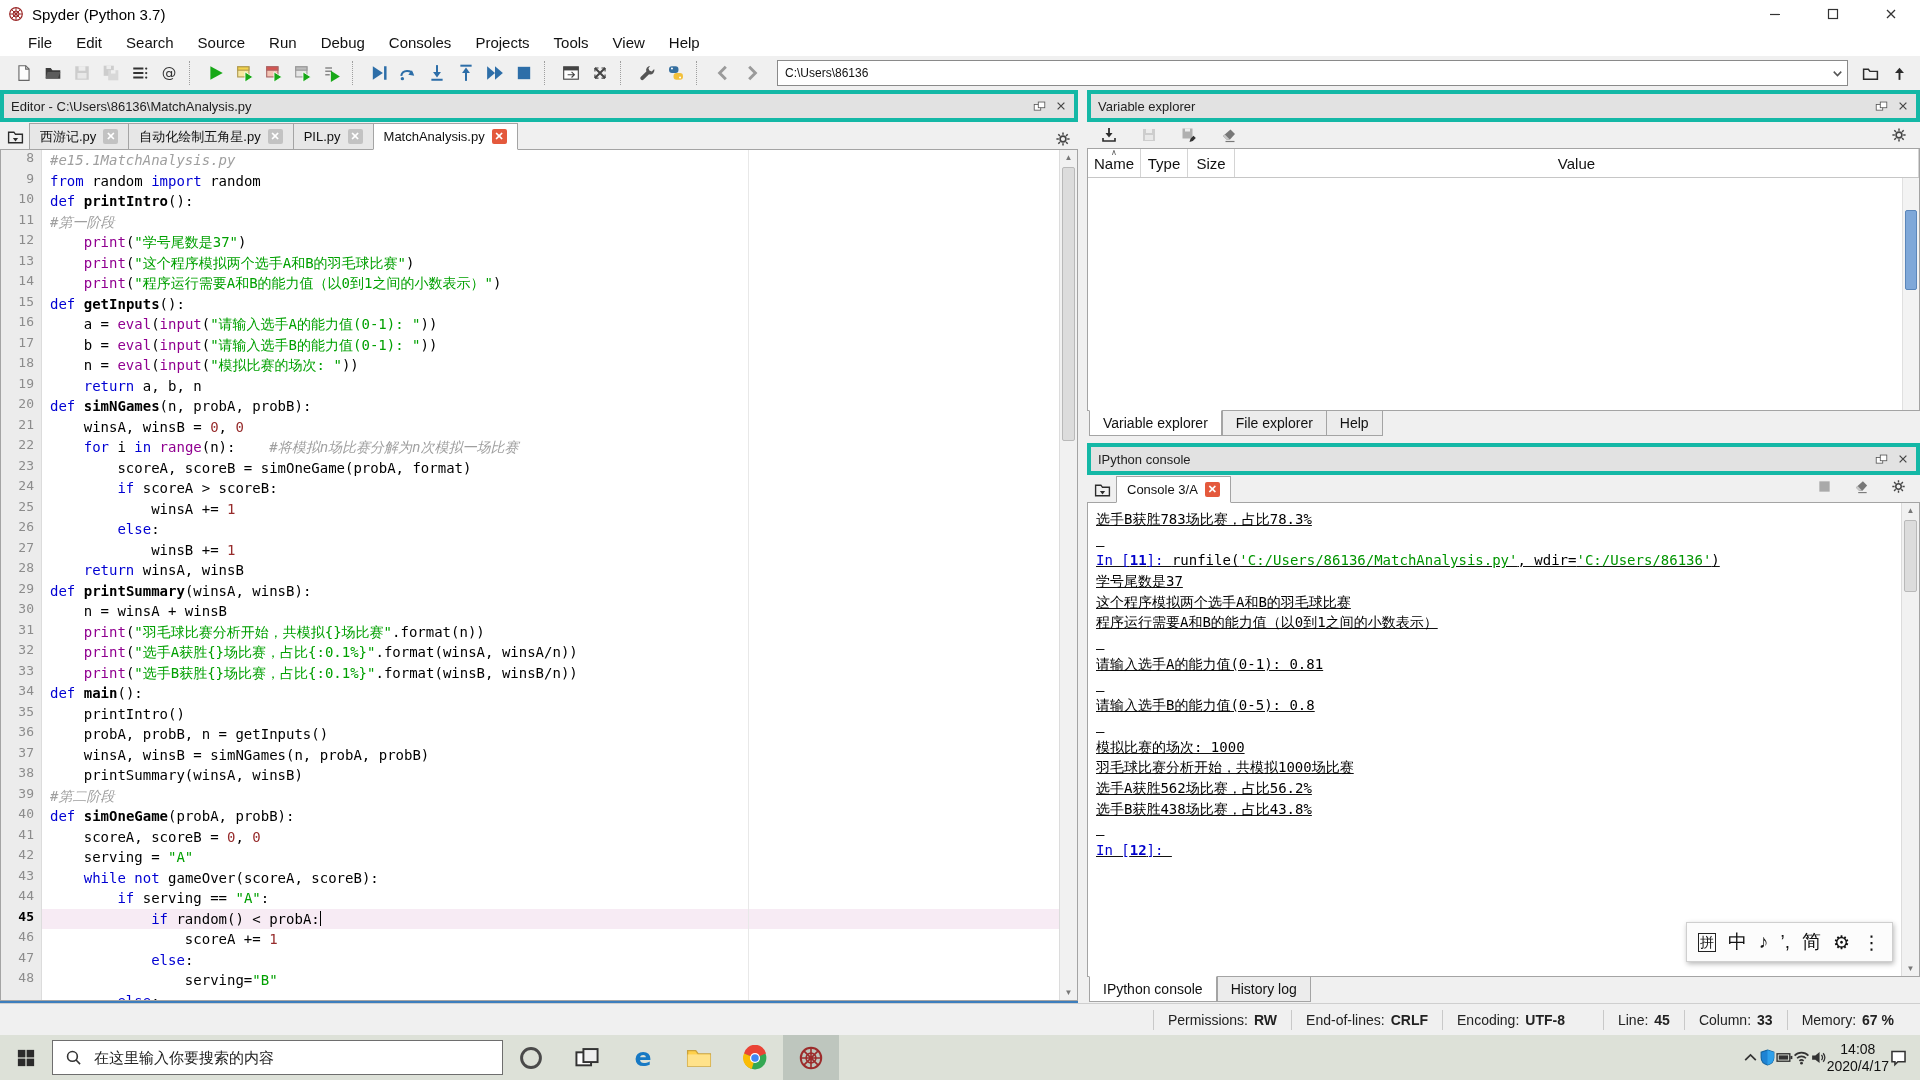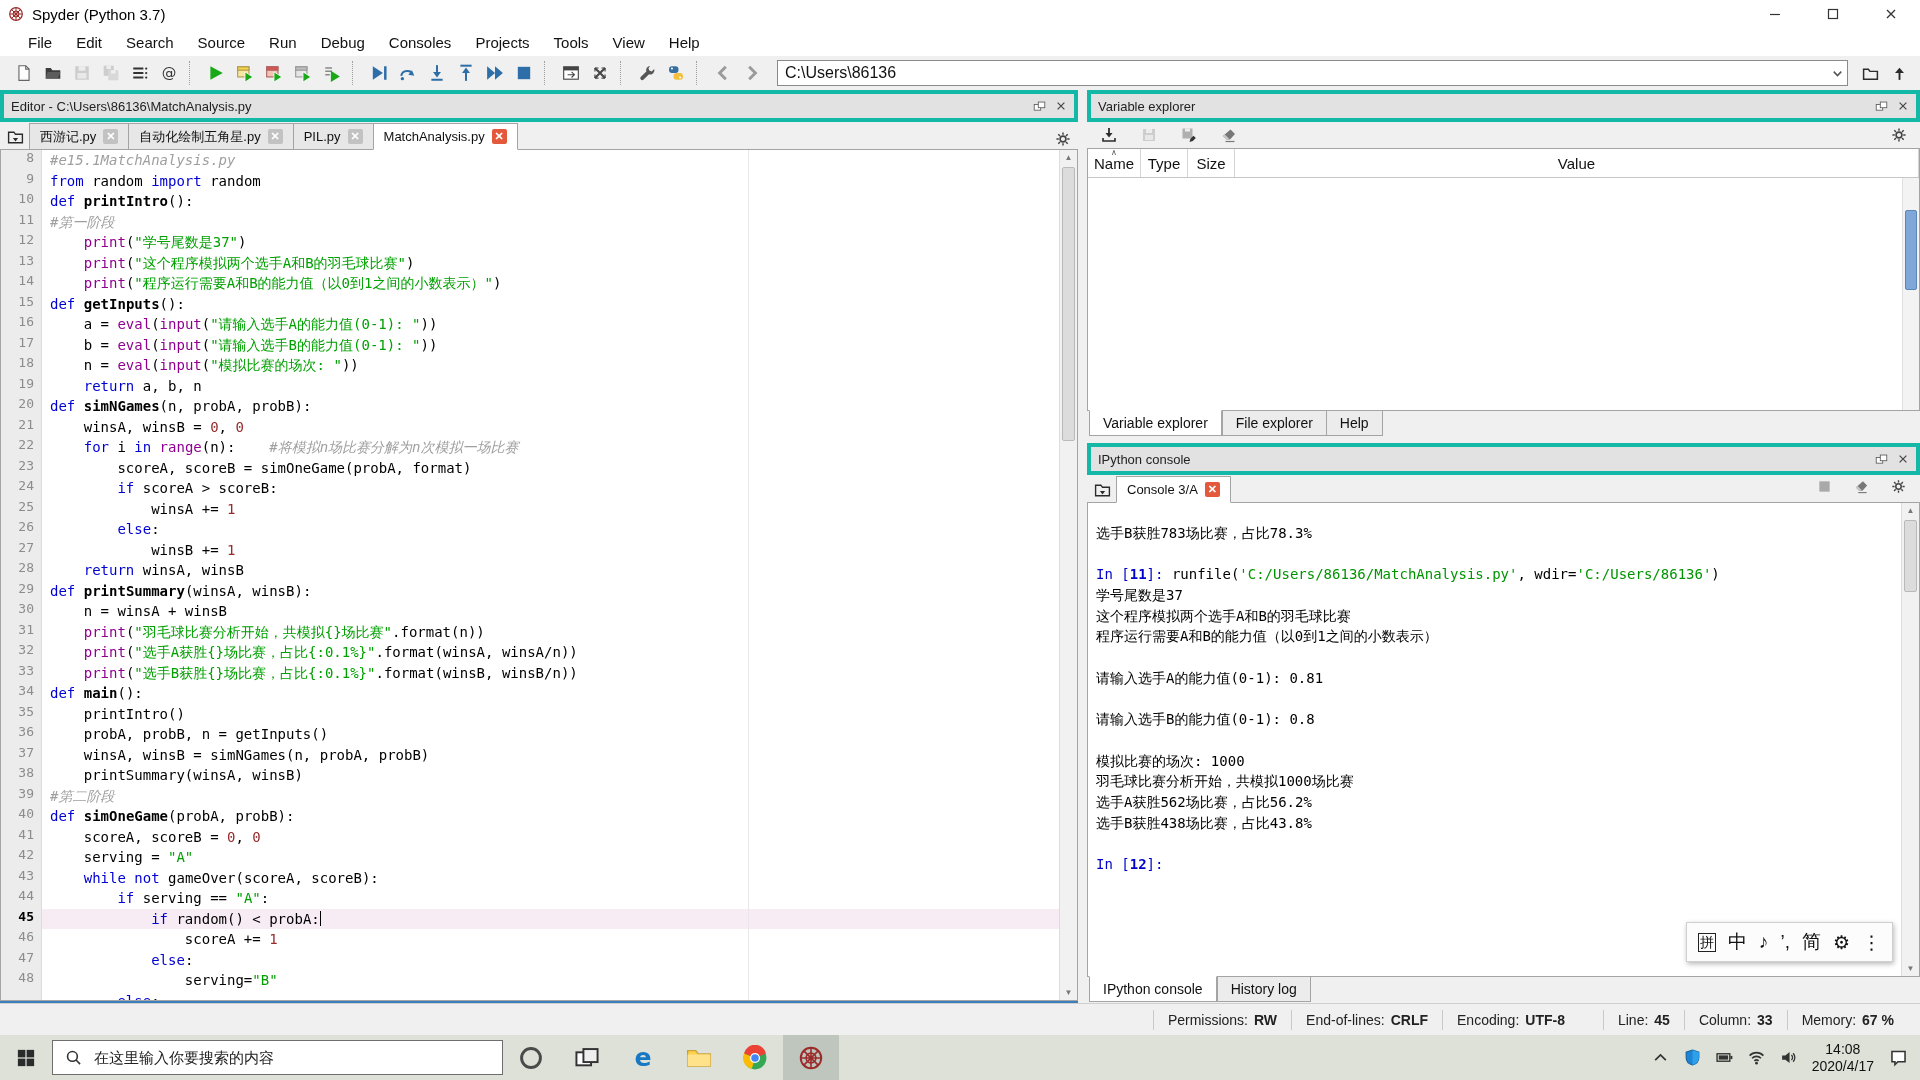--- a/index.html
+++ b/index.html
@@ -13,21 +13,21 @@
   
   .menubar{height:28px;background:#fff;display:flex;align-items:center;padding-left:16px;}
   .menu-item{padding:3px 12px;font-size:15px;}
   
   .toolbar{height:34px;background:#f0f0f0;border-bottom:1px solid #d8d8d8;display:flex;align-items:center;padding:0 6px;}
   .tb-group{display:flex;align-items:center;padding:0 3px;}
   .tb-sep{width:5px;height:24px;border-left:1px dotted #9f9f9f;margin:0 3px;}
   .tb-btn{width:29px;height:28px;display:flex;align-items:center;justify-content:center;}
   .tb-btn.disabled{opacity:.4;}
   .path-combo{flex:1;height:24px;margin:0 8px 0 8px;background:#fff;border:1px solid #8a8a8a;
-      display:flex;align-items:center;padding-left:7px;font-size:16px;}
+      display:flex;align-items:center;padding-left:7px;font-size:12px;}
   .combo-arrow{margin-left:auto;width:20px;display:flex;justify-content:center;}
   
   .workspace{position:absolute;top:90px;bottom:76px;left:0;right:0;display:flex;background:#f0f0f0;}
   .pane-header{height:24px;background:#e2e2e2;border:4px solid #14b8a6;display:flex;align-items:center;
       padding:0 7px;font-size:13px;color:#222;flex:none;}
   .ph-btns{margin-left:auto;display:flex;gap:9px;align-items:center;}
   
   .editor-pane{width:1078px;flex:none;display:flex;flex-direction:column;}
   .etabs{height:27px;display:flex;align-items:flex-end;padding-left:2px;flex:none;}
   .browse-btn{width:27px;height:24px;display:flex;align-items:center;justify-content:center;}
@@ -71,21 +71,21 @@
   .ve-scroll{position:absolute;top:0;right:0;bottom:0;width:16px;background:#f3f3f3;border-left:1px solid #e0e0e0;}
   .ve-thumb{position:absolute;left:2px;right:2px;top:32px;height:78px;background:#7fa8d9;border:1px solid #5b86ba;border-radius:2px;}
   .south-tabs{height:27px;flex:none;display:flex;align-items:flex-start;padding-left:2px;}
   .stab{position:relative;z-index:2;height:24px;margin-top:-1px;display:flex;align-items:center;
       padding:0 13px;font-size:14px;background:#ececec;border:1px solid #a4a4a4;border-right-width:0;}
   .stab:last-of-type{border-right-width:1px;}
   .stab.active{background:#fff;border-top-color:#fff;border-right-width:1px;}
   .h-gap{height:5px;flex:none;}
   .ipc-pane{flex:1;display:flex;flex-direction:column;min-height:0;}
   .console-wrap{flex:1;background:#fff;border:1px solid #a4a4a4;position:relative;overflow:hidden;}
-  .console{position:absolute;top:0;left:0;right:17px;bottom:0;padding:20px 0 0 8px;}
+  .console{position:absolute;top:0;left:0;right:17px;bottom:0;padding:6px 0 0 8px;text-decoration:underline;}
   .c-line{height:20.7px;line-height:20.7px;white-space:pre;font:14px/20.7px "DejaVu Sans Mono",monospace;}
   .c-out{color:#000;} .c-str{color:#009500;} .c-prompt{color:#0000cc;} .c-pnum{color:#0000cc;font-weight:bold;}
   .cscroll{position:absolute;top:0;right:0;bottom:0;width:17px;background:#f1f1f1;border-left:1px solid #dcdcdc;}
   .ime-bar{position:absolute;right:26px;bottom:14px;height:38px;background:#fcfcfc;border:1px solid #cfcfcf;
       box-shadow:1px 2px 5px rgba(0,0,0,.28);display:flex;align-items:center;gap:12px;padding:0 11px;
       font-size:19px;color:#111;z-index:5;}
   .ime-pin{border:1.5px solid #222;font-size:14px;padding:0 1px;line-height:17px;}
   
   .statusbar{position:absolute;bottom:45px;left:0;right:0;height:31px;background:#f0f0f0;border-top:1px solid #cfcfcf;
       display:flex;align-items:center;justify-content:flex-end;padding-right:12px;font-size:14px;color:#222;}
@@ -94,21 +94,21 @@
   .st-val{font-weight:bold;}
   
   .taskbar{position:absolute;bottom:0;left:0;right:0;height:45px;background:#dde1d8;display:flex;align-items:center;}
   .tk-start{width:52px;height:45px;display:flex;align-items:center;justify-content:center;}
   .tk-search{width:425px;height:33px;background:#fff;border:1px solid #6e6e6e;display:flex;align-items:center;
       gap:10px;padding:0 12px;}
   .tk-search input{border:none;outline:none;flex:1;font-size:15px;font-family:"Liberation Sans",sans-serif;background:transparent;}
   .tk-search input::placeholder{color:#222;opacity:1;}
   .tk-btn{width:56px;height:45px;display:flex;align-items:center;justify-content:center;}
   .tk-btn.active-app{background:rgba(100,120,110,.25);}
-  .tk-tray{margin-left:auto;display:flex;align-items:center;gap:15px;padding-right:12px;}
+  .tk-tray{margin-left:auto;display:flex;align-items:center;padding-right:12px;}
   .tk-clock{font-size:14px;line-height:17px;text-align:center;}
   .icon{display:inline-flex;align-items:center;justify-content:center;}
 </style>
 </head>
 <body>
 
 <div class="app">
 
   <div class="titlebar">
     <span class="icon">
@@ -638,21 +638,21 @@
           <div class="console" id="console-lines">
               <div class="c-line"><span class="c-out">选手B获胜783场比赛，占比78.3%</span></div>
               <div class="c-line">&nbsp;</div>
               <div class="c-line"><span class="c-prompt">In [</span><span class="c-pnum">11</span><span class="c-prompt">]: </span><span class="c-out">runfile(</span><span class="c-str">'C:/Users/86136/MatchAnalysis.py'</span><span class="c-out">, wdir=</span><span class="c-str">'C:/Users/86136'</span><span class="c-out">)</span></div>
               <div class="c-line"><span class="c-out">学号尾数是37</span></div>
               <div class="c-line"><span class="c-out">这个程序模拟两个选手A和B的羽毛球比赛</span></div>
               <div class="c-line"><span class="c-out">程序运行需要A和B的能力值（以0到1之间的小数表示）</span></div>
               <div class="c-line">&nbsp;</div>
               <div class="c-line"><span class="c-out">请输入选手A的能力值(0-1): 0.81</span></div>
               <div class="c-line">&nbsp;</div>
-              <div class="c-line"><span class="c-out">请输入选手B的能力值(0-1): 0.8</span></div>
+              <div class="c-line"><span class="c-out">请输入选手B的能力值(0-5): 0.8</span></div>
               <div class="c-line">&nbsp;</div>
               <div class="c-line"><span class="c-out">模拟比赛的场次: 1000</span></div>
               <div class="c-line"><span class="c-out">羽毛球比赛分析开始，共模拟1000场比赛</span></div>
               <div class="c-line"><span class="c-out">选手A获胜562场比赛，占比56.2%</span></div>
               <div class="c-line"><span class="c-out">选手B获胜438场比赛，占比43.8%</span></div>
               <div class="c-line">&nbsp;</div>
               <div class="c-line"><span class="c-prompt">In [</span><span class="c-pnum">12</span><span class="c-prompt">]: </span></div>
             </div>
           <div class="cscroll">
             <div class="sarrow">▲</div>

